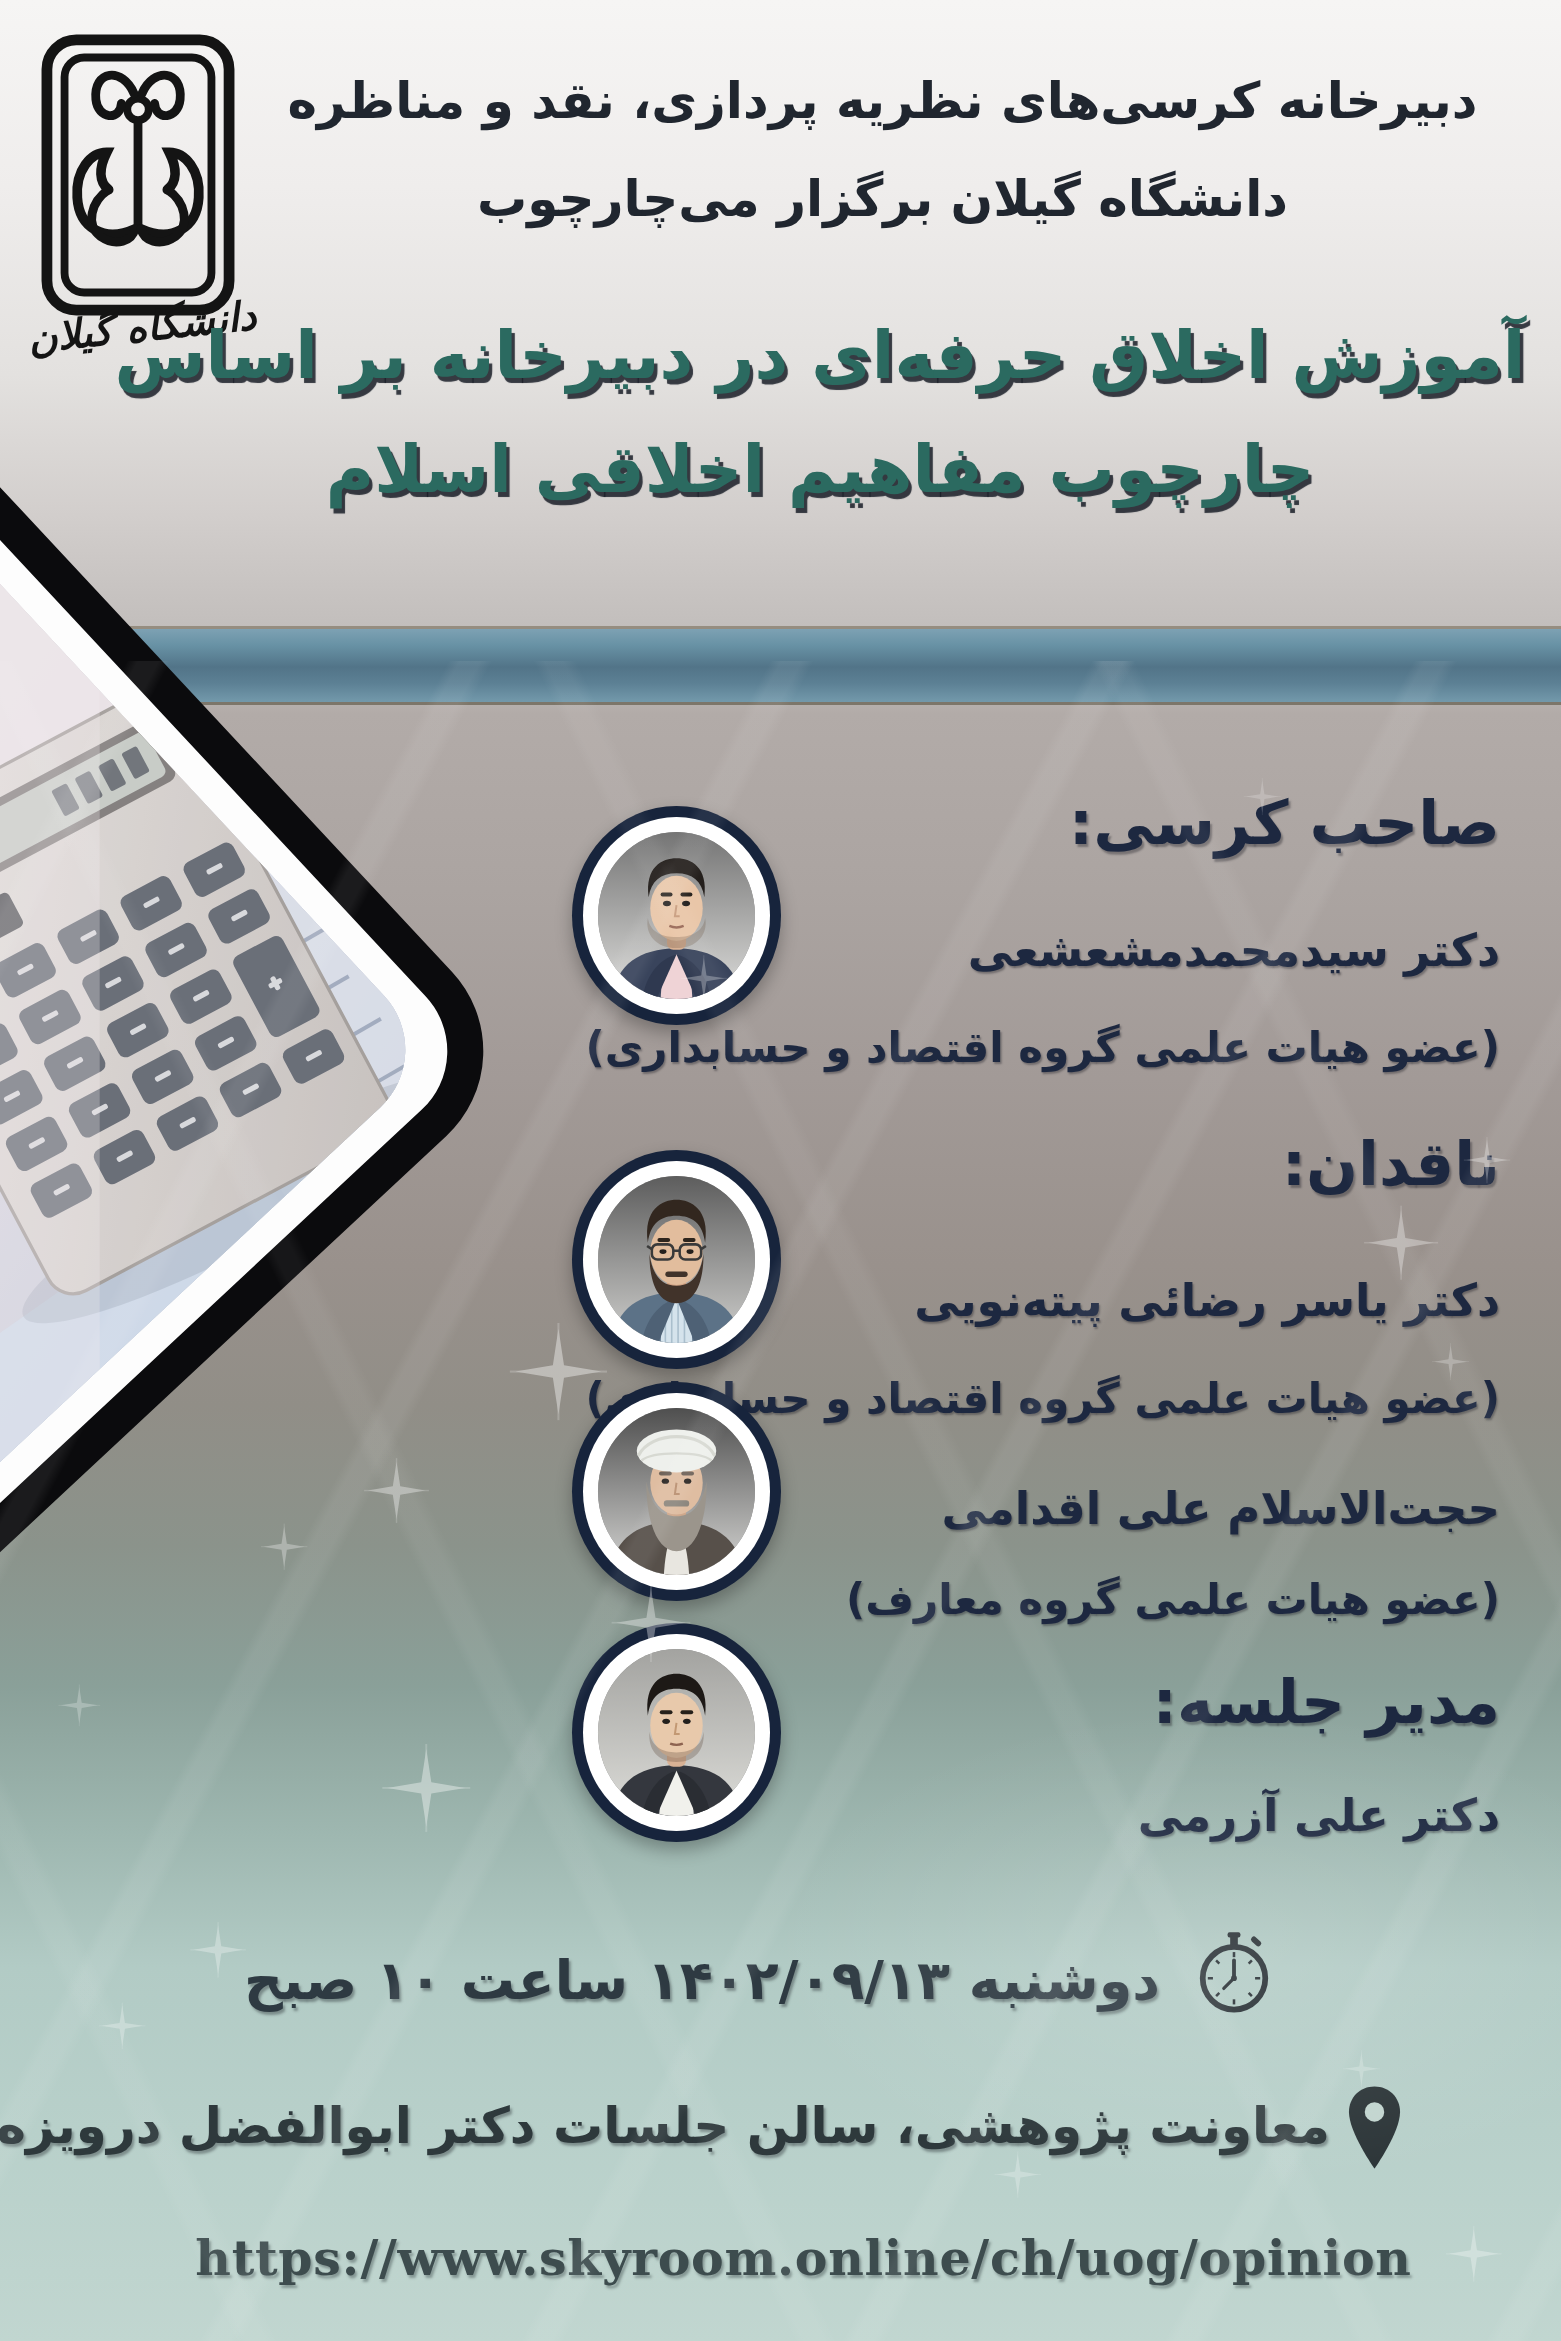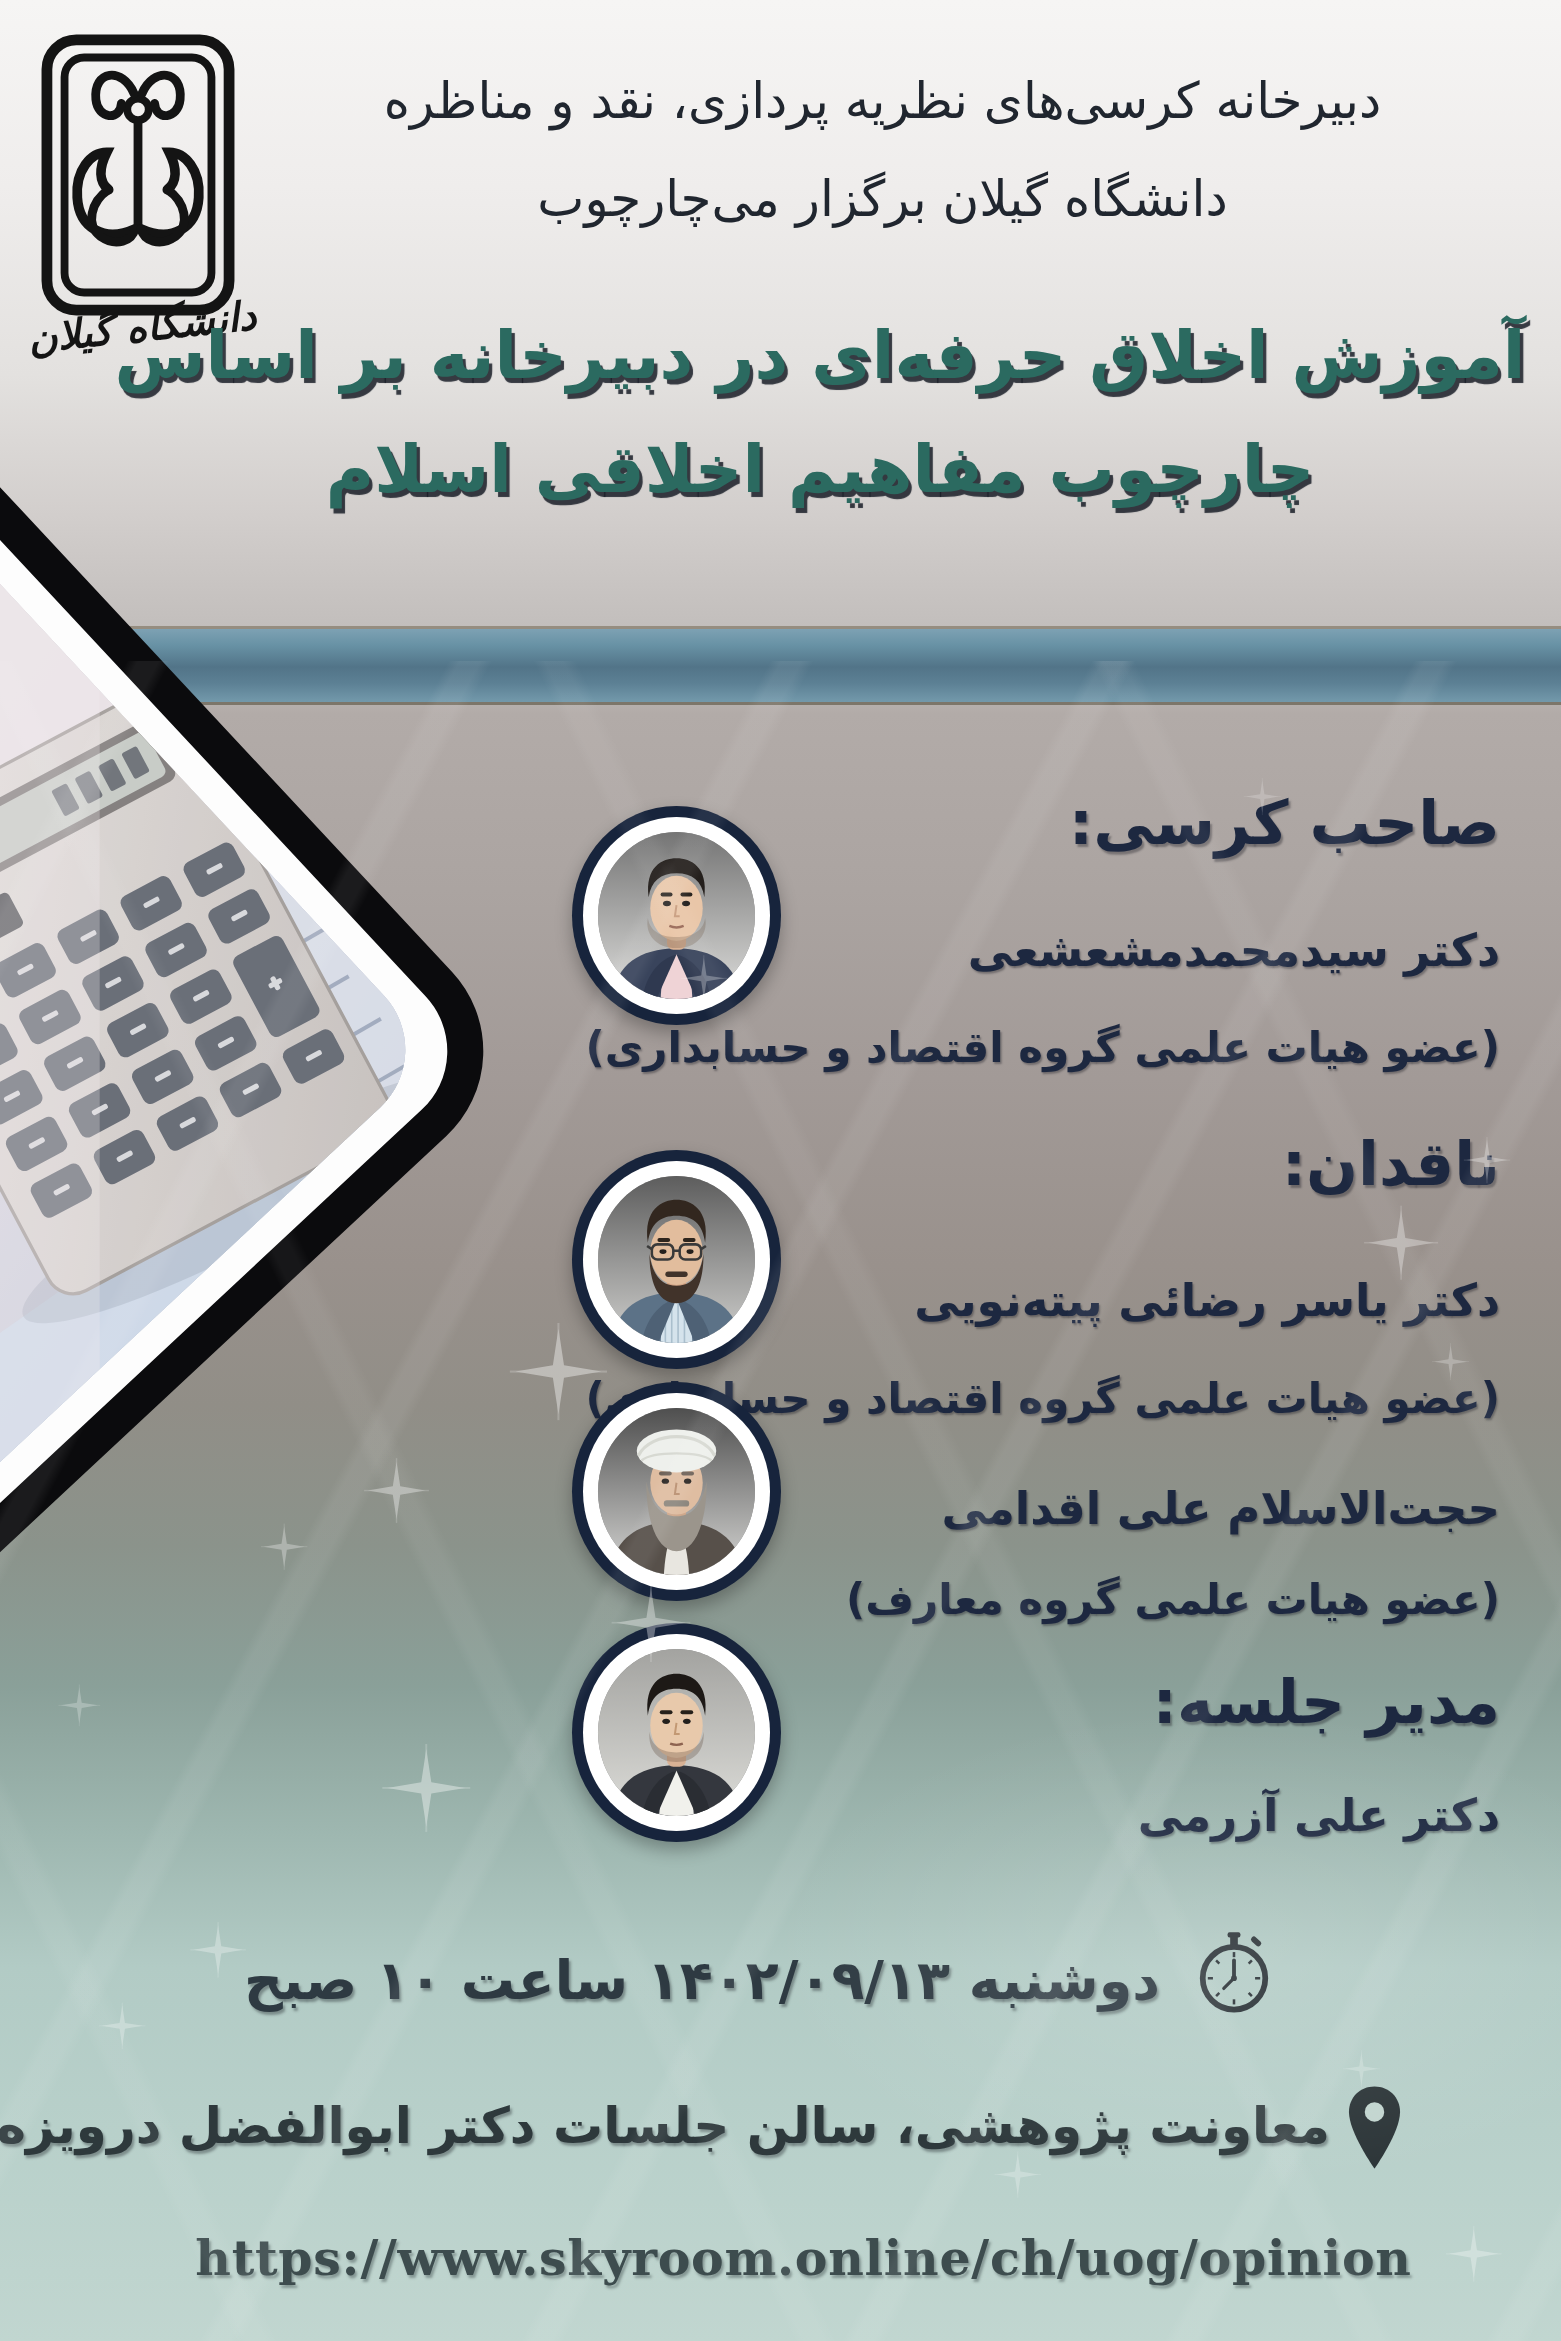--- a/index.html
+++ b/index.html
@@ -54,21 +54,21 @@
     font-family:"DejaVu Serif", serif;
     font-style:italic; font-weight:700;
     font-size:40px; color:#141414;
     transform:rotate(-6deg);
   }
 
   
   .header {
     position:absolute; left:204px; right:0; top:52px;
     text-align:center; direction:rtl;
-    font-weight:400; font-size:50px; line-height:98px;
+    font-weight:700; font-size:50px; line-height:98px;
     color:#20262f;
   }
   .title {
     position:absolute; left:79px; right:0; top:299px;
     text-align:center; direction:rtl;
     font-weight:700; font-size:66px; line-height:114px;
     color:#2b6a60;
     text-shadow:3.3px 5.3px 0.7px rgba(24,28,38,0.85);
   }
 

